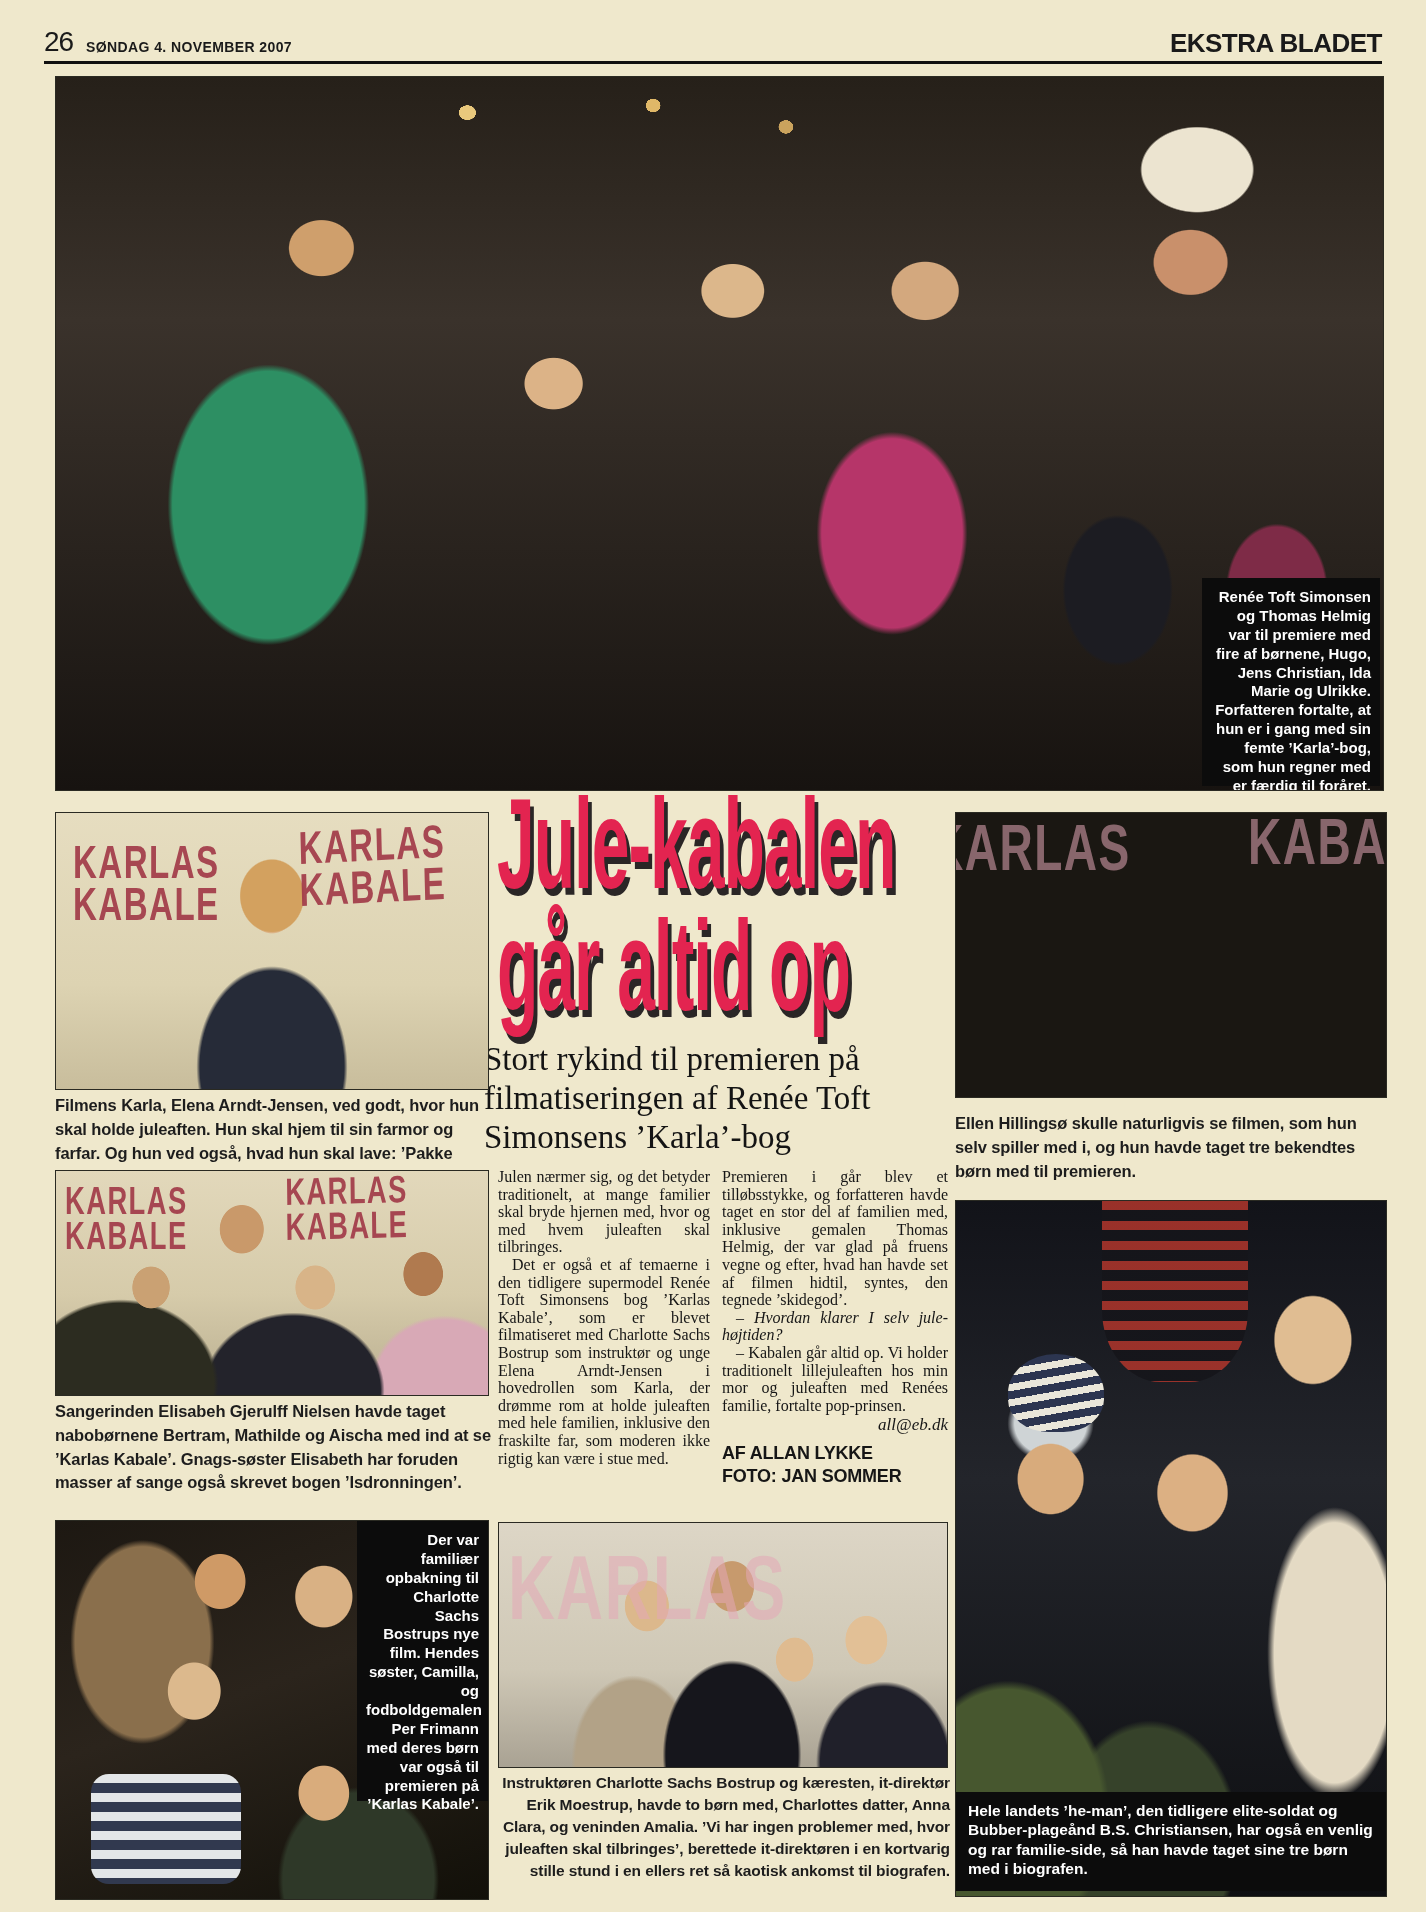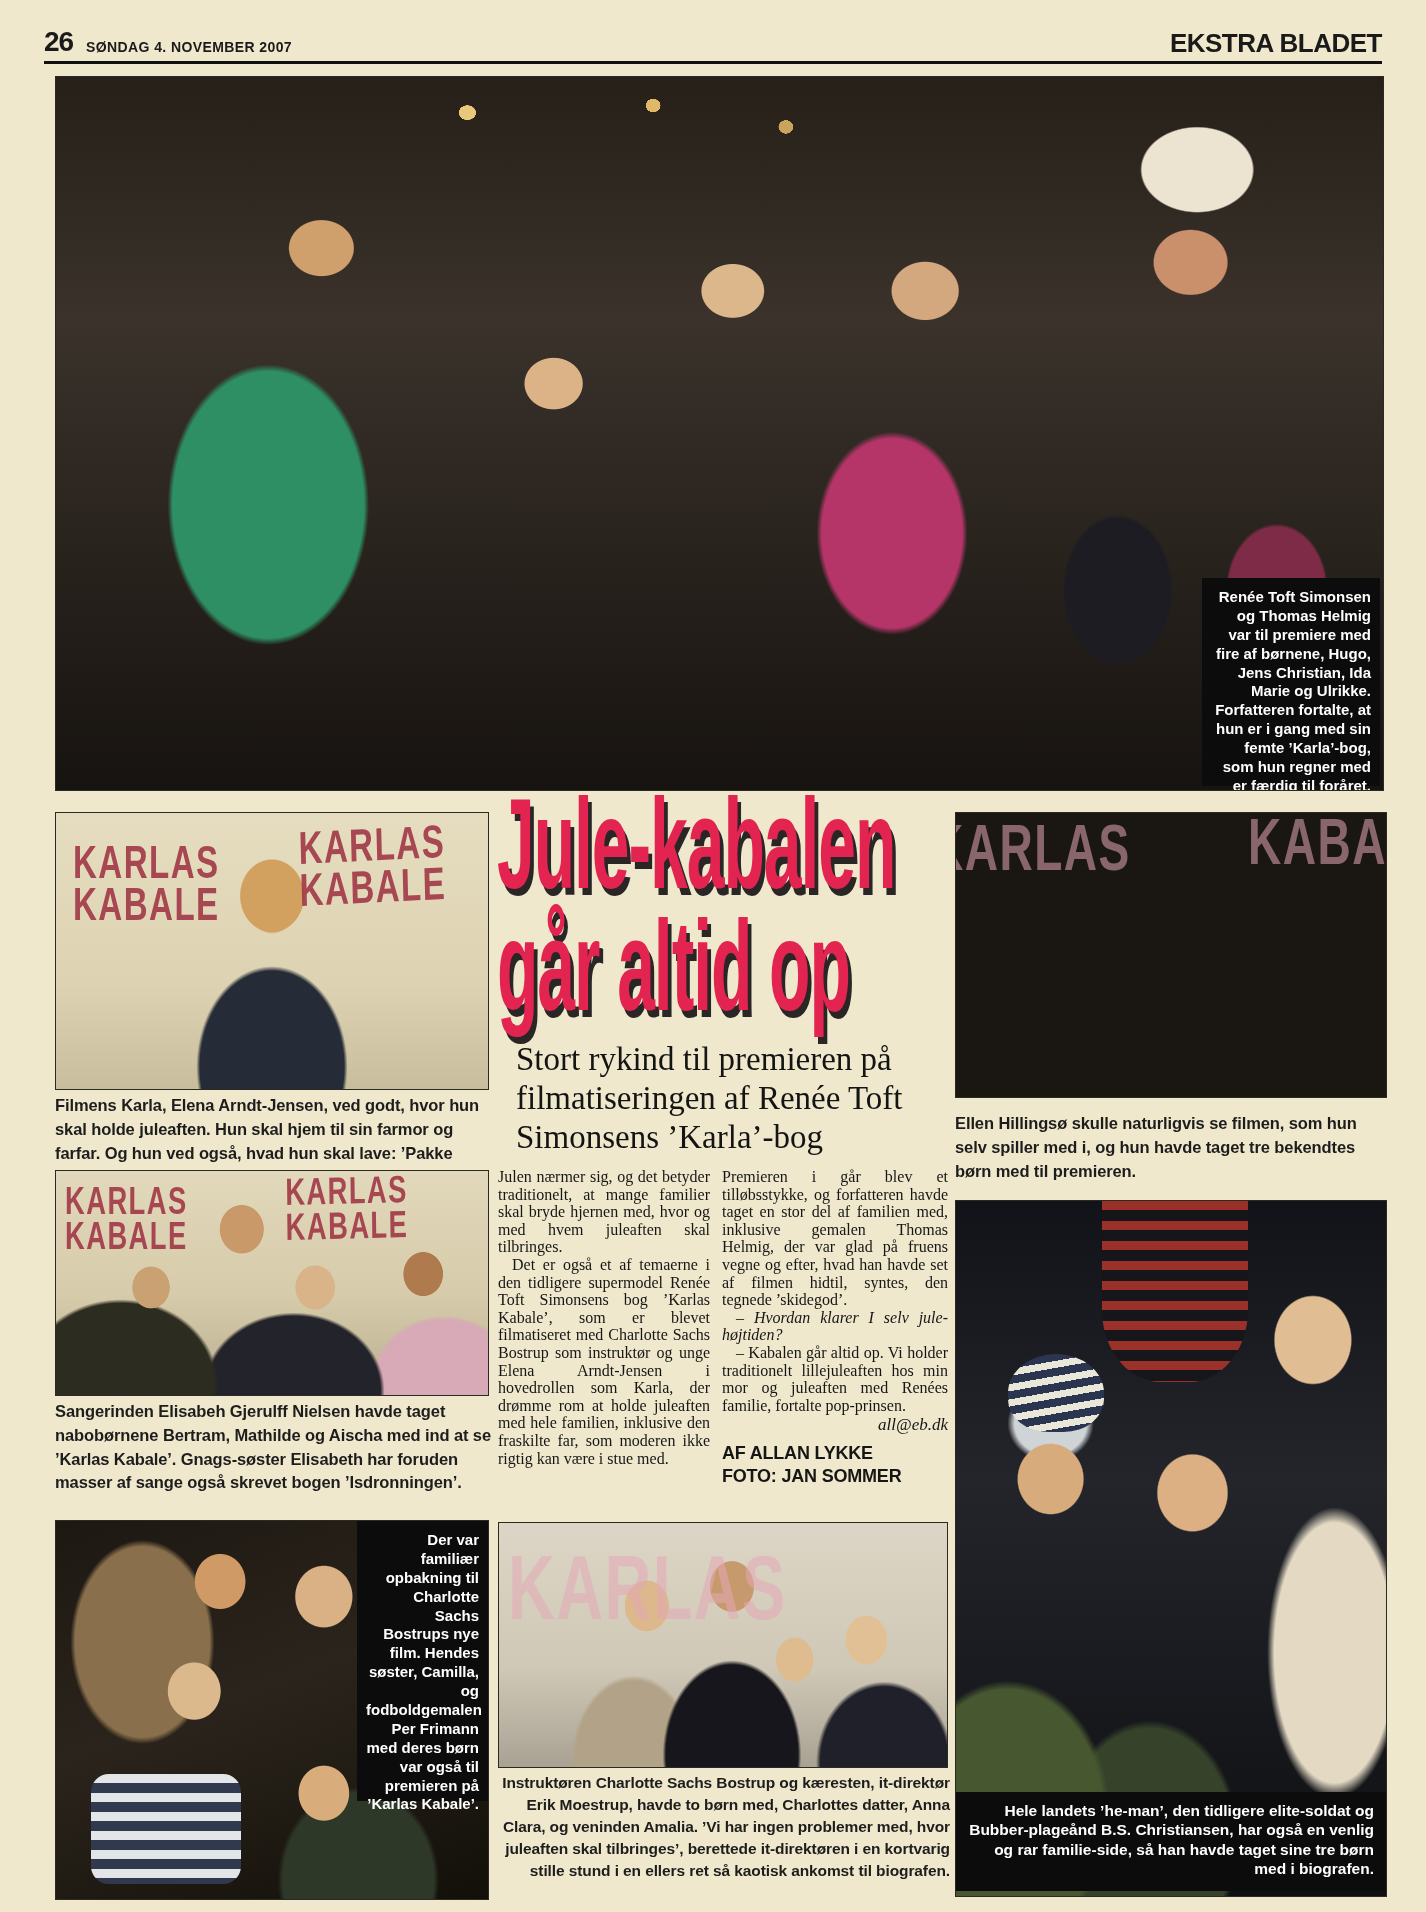--- a/index.html
+++ b/index.html
@@ -2,21 +2,21 @@
 <html lang="da"><head>
 <meta charset="utf-8">
 <style>
   html,body{margin:0;padding:0;background:#d8d2ba;}
   #page{
     position:relative;width:1426px;height:1912px;margin:0 auto;
     background:#efe8cc;overflow:hidden;
     font-family:"Liberation Sans",sans-serif;color:#1a1a1a;
   }
   
-  .hdr-num{position:absolute;left:44px;top:26px;font-size:28px;font-weight:bold;letter-spacing:-1px;}
+  .hdr-num{position:absolute;left:44px;top:26px;font-size:28px;font-weight:normal;letter-spacing:-1px;}
   .hdr-date{position:absolute;left:86px;top:39px;font-size:14px;font-weight:bold;letter-spacing:.4px;text-align:right;}
   .hdr-brand{position:absolute;right:44px;top:28px;font-size:26px;font-weight:bold;letter-spacing:-.5px;}
   .hdr-rule{position:absolute;left:44px;right:44px;top:61px;height:3px;background:#101010;}
   
   .photo{position:absolute;overflow:hidden;border:1px solid #2a2a22;background:#1a1712;}
   #ph-top{
     left:55px;top:76px;width:1327px;height:713px;
     background:
       radial-gradient(95px 72px at 86% 13%, #ece4d0 0 58%, rgba(0,0,0,0) 60%),
       radial-gradient(66px 58px at 85.5% 26%, #c9906b 0 55%, rgba(0,0,0,0) 57%),
@@ -120,38 +120,38 @@
   }
   .poster-word span{display:block;}
   .ghost{color:rgba(228,168,182,.55);opacity:1;}
   
   .capbox{
     position:absolute;background:#0c0c0c;color:#fff;font-weight:bold;
     font-size:15px;line-height:1.26;padding:10px 9px;text-align:right;
   }
   #cap-top-box{right:3px;top:501px;width:160px;height:188px;}
   #cap-family-box{right:0;top:0;width:113px;height:260px;}
-  #cap-bs-box{left:0;right:0;bottom:5px;text-align:right;font-size:15.5px;padding:9px 12px 12px;}
+  #cap-bs-box{left:0;right:0;bottom:5px;text-align:left;font-size:15.5px;padding:9px 12px 12px;}
   
   .caption{position:absolute;font-weight:bold;font-size:16.5px;line-height:1.44;color:#1d1d1d;letter-spacing:-.1px;}
   #cap-karla{left:55px;top:1094px;width:436px;}
   #cap-elisabeth{left:55px;top:1400px;width:436px;}
   #cap-ellen{left:955px;top:1112px;width:434px;}
   #cap-inst{left:498px;top:1772px;width:452px;font-size:15.5px;line-height:1.42;text-align:right;}
   
   .head-line{
     position:absolute;left:497px;white-space:nowrap;font-weight:bold;
     font-size:128px;line-height:1;color:#e32450;
     transform:scaleX(.53);transform-origin:left top;
     text-shadow:7px 7px 0 #2a2626;letter-spacing:-2px;
   }
   #head1{top:780px;}
   #head2{top:902px;}
   #subhead{
-    position:absolute;left:516px;top:1040px;width:452px;
+    position:absolute;left:484px;top:1040px;width:452px;
     font-family:"Liberation Serif",serif;font-size:33px;line-height:1.18;color:#141414;
   }
   .bodycol{
     position:absolute;top:1168px;font-family:"Liberation Serif",serif;
     font-size:16px;line-height:17.6px;text-align:justify;color:#161616;
   }
   #col1{left:498px;width:212px;}
   #col2{left:722px;width:226px;}
   .bodycol p{margin:0;}
   .bodycol p + p{text-indent:14px;}

